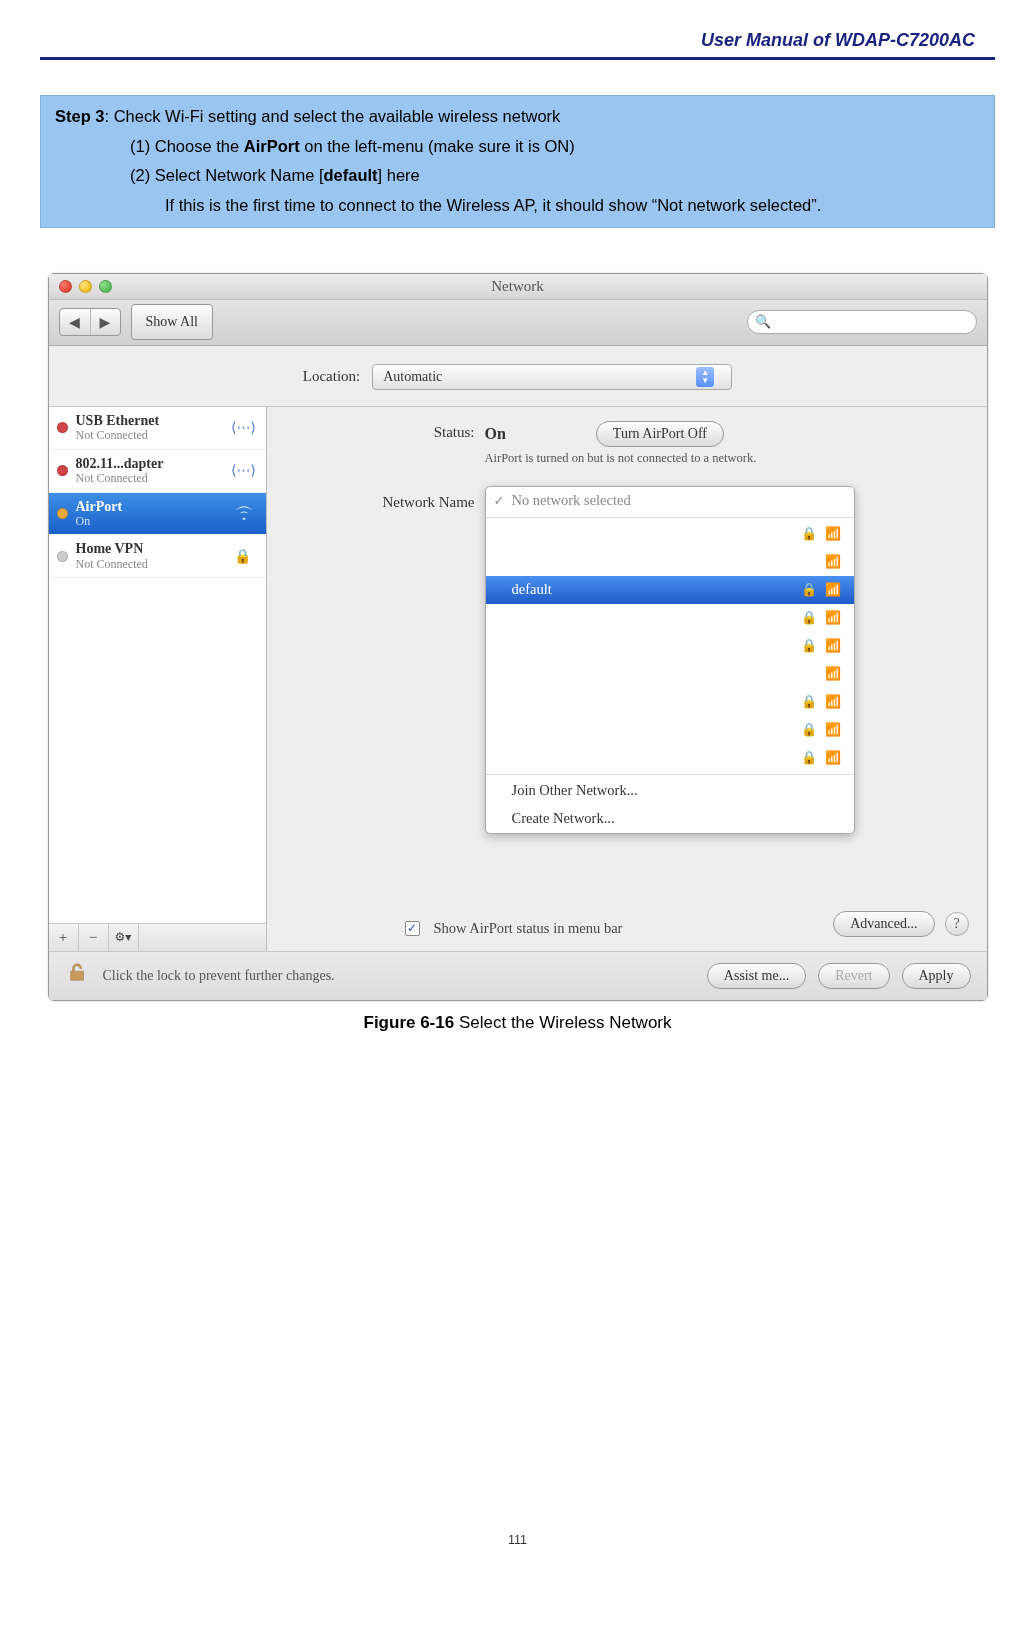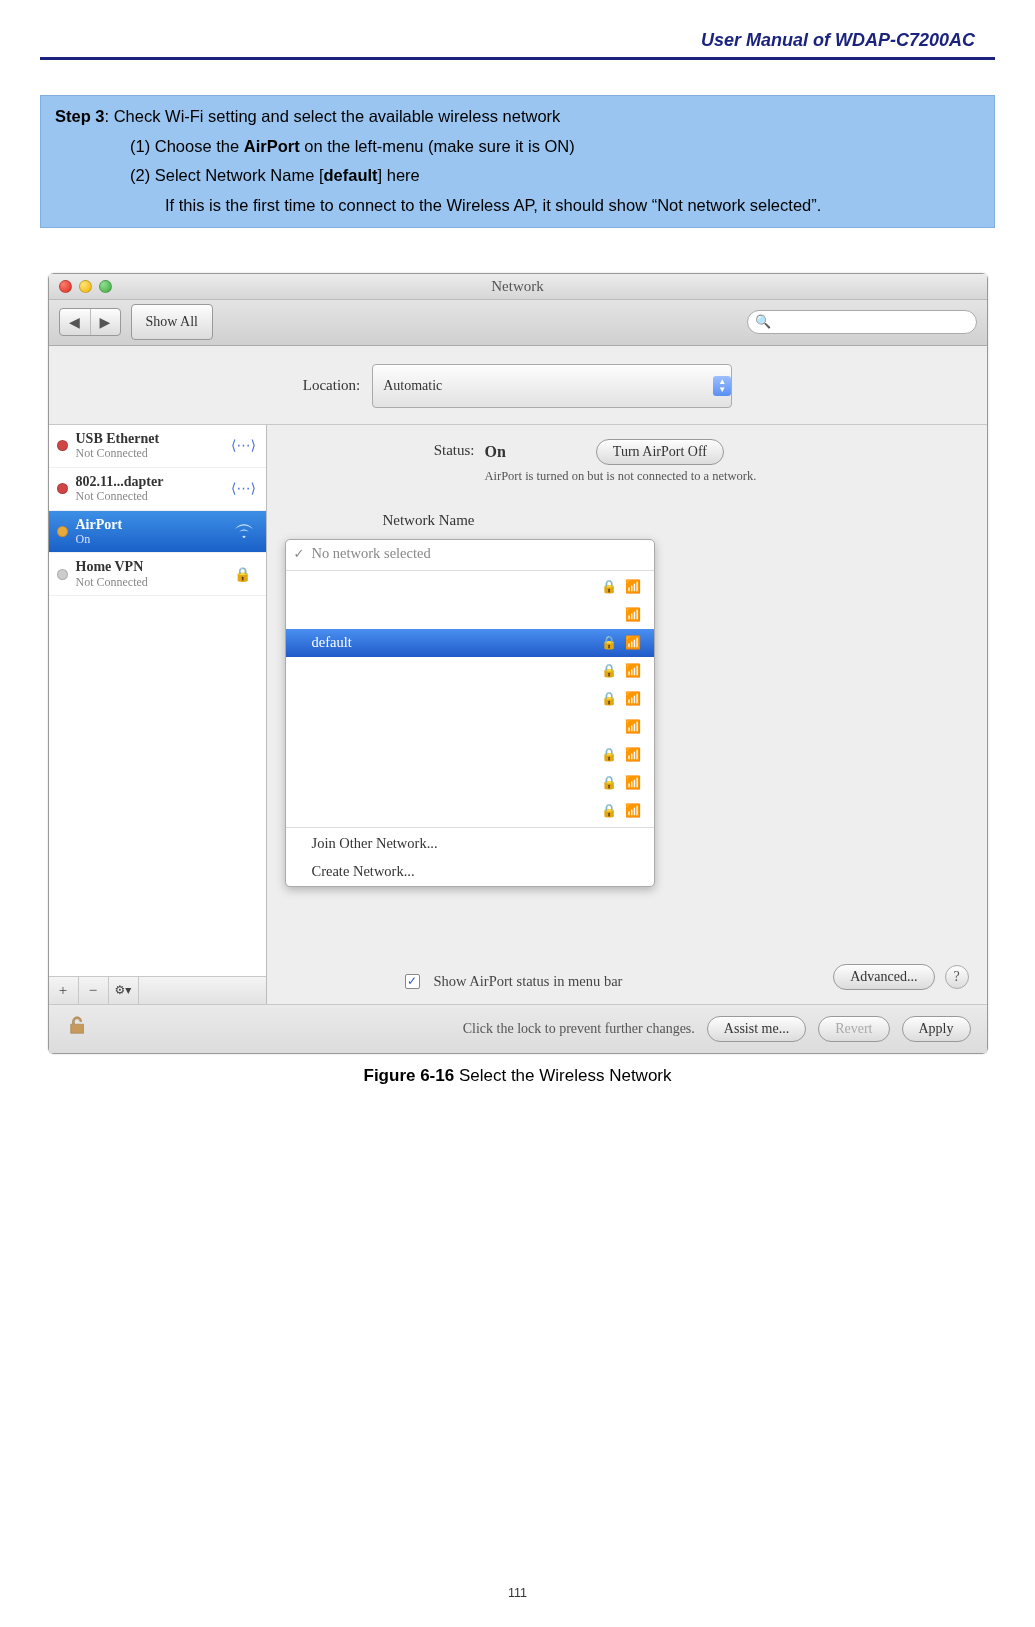--- a/index.html
+++ b/index.html
@@ -135,27 +135,27 @@
 
   .location-row {
     display: flex;
     align-items: center;
     justify-content: center;
     gap: 12px;
     padding: 18px 0 16px 0;
   }
   .location-label { font-size: 15px; color: #333; }
   .select-pop {
-    width: 360px; height: 44px;
+    width: 360px; height: 26px;
     border: 1px solid #aaa;
     border-radius: 4px;
     background: linear-gradient(to bottom,#fdfdfd,#e2e2e2);
     box-shadow: inset 0 1px 0 #fff;
     display: flex; align-items:center; justify-content:space-between;
-    padding: 0 0 0 10px;
+    padding: 0 17px 0 10px;
     font-size: 14px;
   }
   .select-arrows {
     width: 18px; height: 20px;
     background: linear-gradient(to bottom, #9cc0ff, #5a8ff2);
     border-radius: 3px;
     display:flex; flex-direction:column; align-items:center; justify-content:center;
     font-size: 8px; color: #fff; line-height: 8px;
   }
 
@@ -220,21 +220,21 @@
     display:flex; align-items:flex-start;
     gap: 10px;
     margin-bottom: 20px;
   }
   .status-label { width: 190px; text-align:right; font-size:15px; padding-top:3px; }
   .status-val-col { flex:1; }
   .status-val-row { display:flex; align-items:center; gap: 90px; }
   .status-val { font-size:16px; font-weight:bold; }
   .status-sub { font-size:12.5px; color:#555; margin-top:4px; max-width: 330px; }
 
-  .nn-row { display:flex; align-items:flex-start; gap:10px;flex-direction:column; }
+  .nn-row { display:flex; align-items:flex-start; gap:10px; }
   .nn-label { width:190px; text-align:right; font-size:15px; padding-top:8px; }
 
   .dropdown-panel {
     width: 370px;
     border: 1px solid #aaa;
     border-radius: 5px;
     background: #fff;
     box-shadow: 0 3px 10px rgba(0,0,0,0.25);
     overflow: hidden;
   }
@@ -297,21 +297,20 @@
     background:#fff; font-size:12px; color:#2a5dc9;
     margin-right:6px;
   }
 
   .bottom-bar {
     border-top: 1px solid #c8c8c8;
     padding: 10px 16px;
     display:flex; align-items:center;
     background: linear-gradient(to bottom,#eaeaea,#dcdcdc);
     gap:12px;
-    text-align:right;
   }
   .lock-big { font-size:22px; color:#b88a4a; width:26px; text-align:center; }
   .lock-svg { width:22px; height:22px; }
   .bottom-text { flex:1; font-size:14px; color:#555; }
   .roundbtn.disabled { color:#aaa; }
 
   .figure-caption {
     text-align:center;
     font-size:17px;
     margin-top: 12px;

